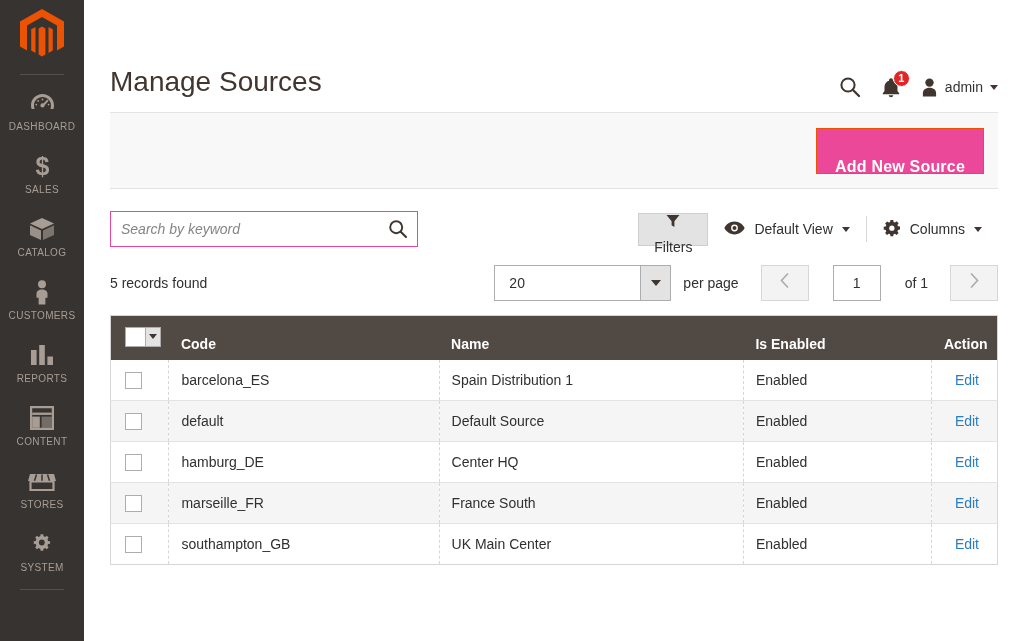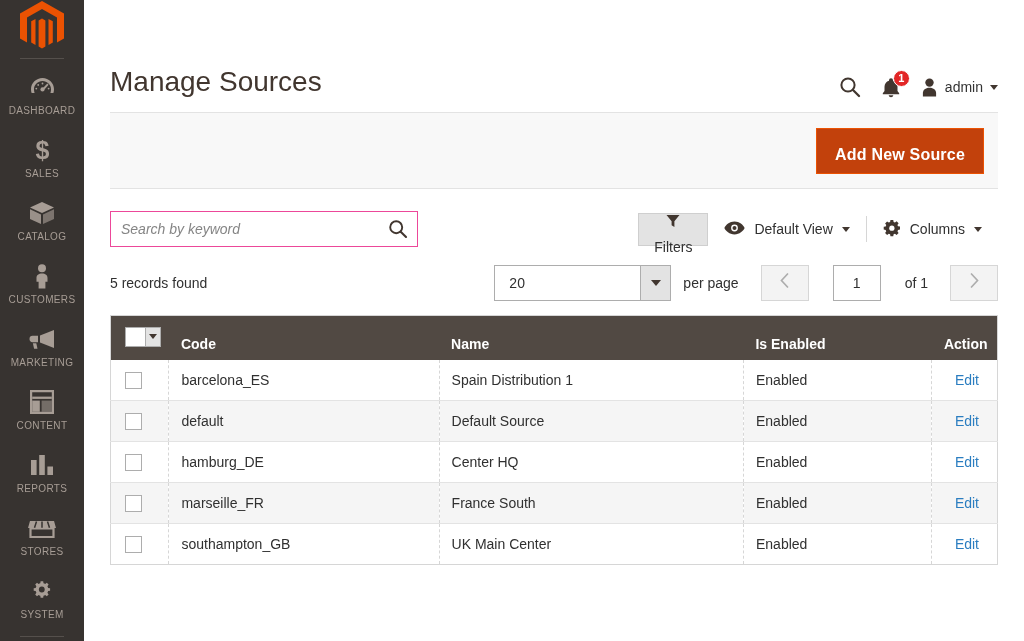--- a/index.html
+++ b/index.html
@@ -99,24 +99,24 @@
   .page-actions {
     margin: 0 26px;
     background: #f8f8f8;
     border-top: 1px solid #e3e3e3;
     border-bottom: 1px solid #e3e3e3;
     height: 77px;
     display: flex; align-items: center; justify-content: flex-end;
     padding: 0 14px 0 0;
   }
   .btn-primary {
-    background: #c2410c; color: #fff;
+    background: #ec4899; color: #fff;
     border: 1px solid #eb5202;
     font-size: 16px; font-weight: bold;
-    padding: 4px 18px;
+    padding: 16px 18px;
     height: 46px;
     line-height: 44px;
     cursor: pointer;
     letter-spacing: 0.2px;
     font-family: "Liberation Sans", sans-serif;
   }
 
   
   .grid-toolbar {
     margin: 0 26px;
@@ -317,52 +317,42 @@
     <a class="nav-item">
       <span class="nav-icon">
         <svg width="16" height="25" viewBox="0 0 16 25">
             <circle cx="8" cy="4.2" r="4"></circle>
             <path d="M8 9.4c-3.4 0-5.5 1.8-5.5 4.3v4.1h2.1v6.6h6.8v-6.6h2.1v-4.1c0-2.5-2.1-4.3-5.5-4.3z"></path>
           </svg>
       </span>
       <span class="nav-label">CUSTOMERS</span>
     </a>
 
-    <a class="nav-item">
-      <span class="nav-icon">
-        <svg width="28" height="22" viewBox="0 0 28 22">
-            <path d="M26 2L12 7.5v7L26 20z"></path>
-            <path d="M10 7.8H4.5C2.6 7.8 1.5 9 1.5 11s1.1 3.2 3 3.2H10z"></path>
-            <path d="M4.9 15.2l1.2 5.6h3.4l-1.2-5.6z"></path>
-          </svg>
-      </span>
-      <span class="nav-label">MARKETING</span>
+
+    <a class="nav-item">
+      <span class="nav-icon">
+        <svg width="24" height="23" viewBox="0 0 24 23">
+            <rect x="1" y="6" width="5.6" height="15"></rect>
+            <rect x="9.2" y="1" width="5.6" height="20"></rect>
+            <rect x="17.4" y="12.5" width="5.6" height="8.5"></rect>
+          </svg>
+      </span>
+      <span class="nav-label">REPORTS</span>
     </a>
 
     <a class="nav-item">
       <span class="nav-icon">
         <svg width="24" height="24" viewBox="0 0 24 24">
             <path d="M1 1h22v22H1z" fill="none" stroke="#a79d95" stroke-width="2.4"></path>
             <path d="M2.2 6.6h19.6v2.3H2.2z"></path>
             <path d="M2.2 10.6h7.6v11.2H2.2z"></path>
             <path d="M11.6 10.6h10.2v11.2H11.6z" opacity="0.55"></path>
           </svg>
       </span>
       <span class="nav-label">CONTENT</span>
-    </a>
-
-    <a class="nav-item">
-      <span class="nav-icon">
-        <svg width="24" height="23" viewBox="0 0 24 23">
-            <rect x="1" y="6" width="5.6" height="15"></rect>
-            <rect x="9.2" y="1" width="5.6" height="20"></rect>
-            <rect x="17.4" y="12.5" width="5.6" height="8.5"></rect>
-          </svg>
-      </span>
-      <span class="nav-label">REPORTS</span>
     </a>
 
     <a class="nav-item">
       <span class="nav-icon">
         <svg width="28" height="20" viewBox="0 0 28 20">
             <path d="M2 3h24l2 7H0z"></path>
             <path d="M2.5 10.5h23V19h-23z" fill="none" stroke="#a79d95" stroke-width="2.2"></path>
             <path d="M8.5 3.4l-2 6.3M14 3.4v6.3M19.5 3.4l2 6.3" stroke="#373330" stroke-width="1.5" fill="none"></path>
           </svg>
       </span>

